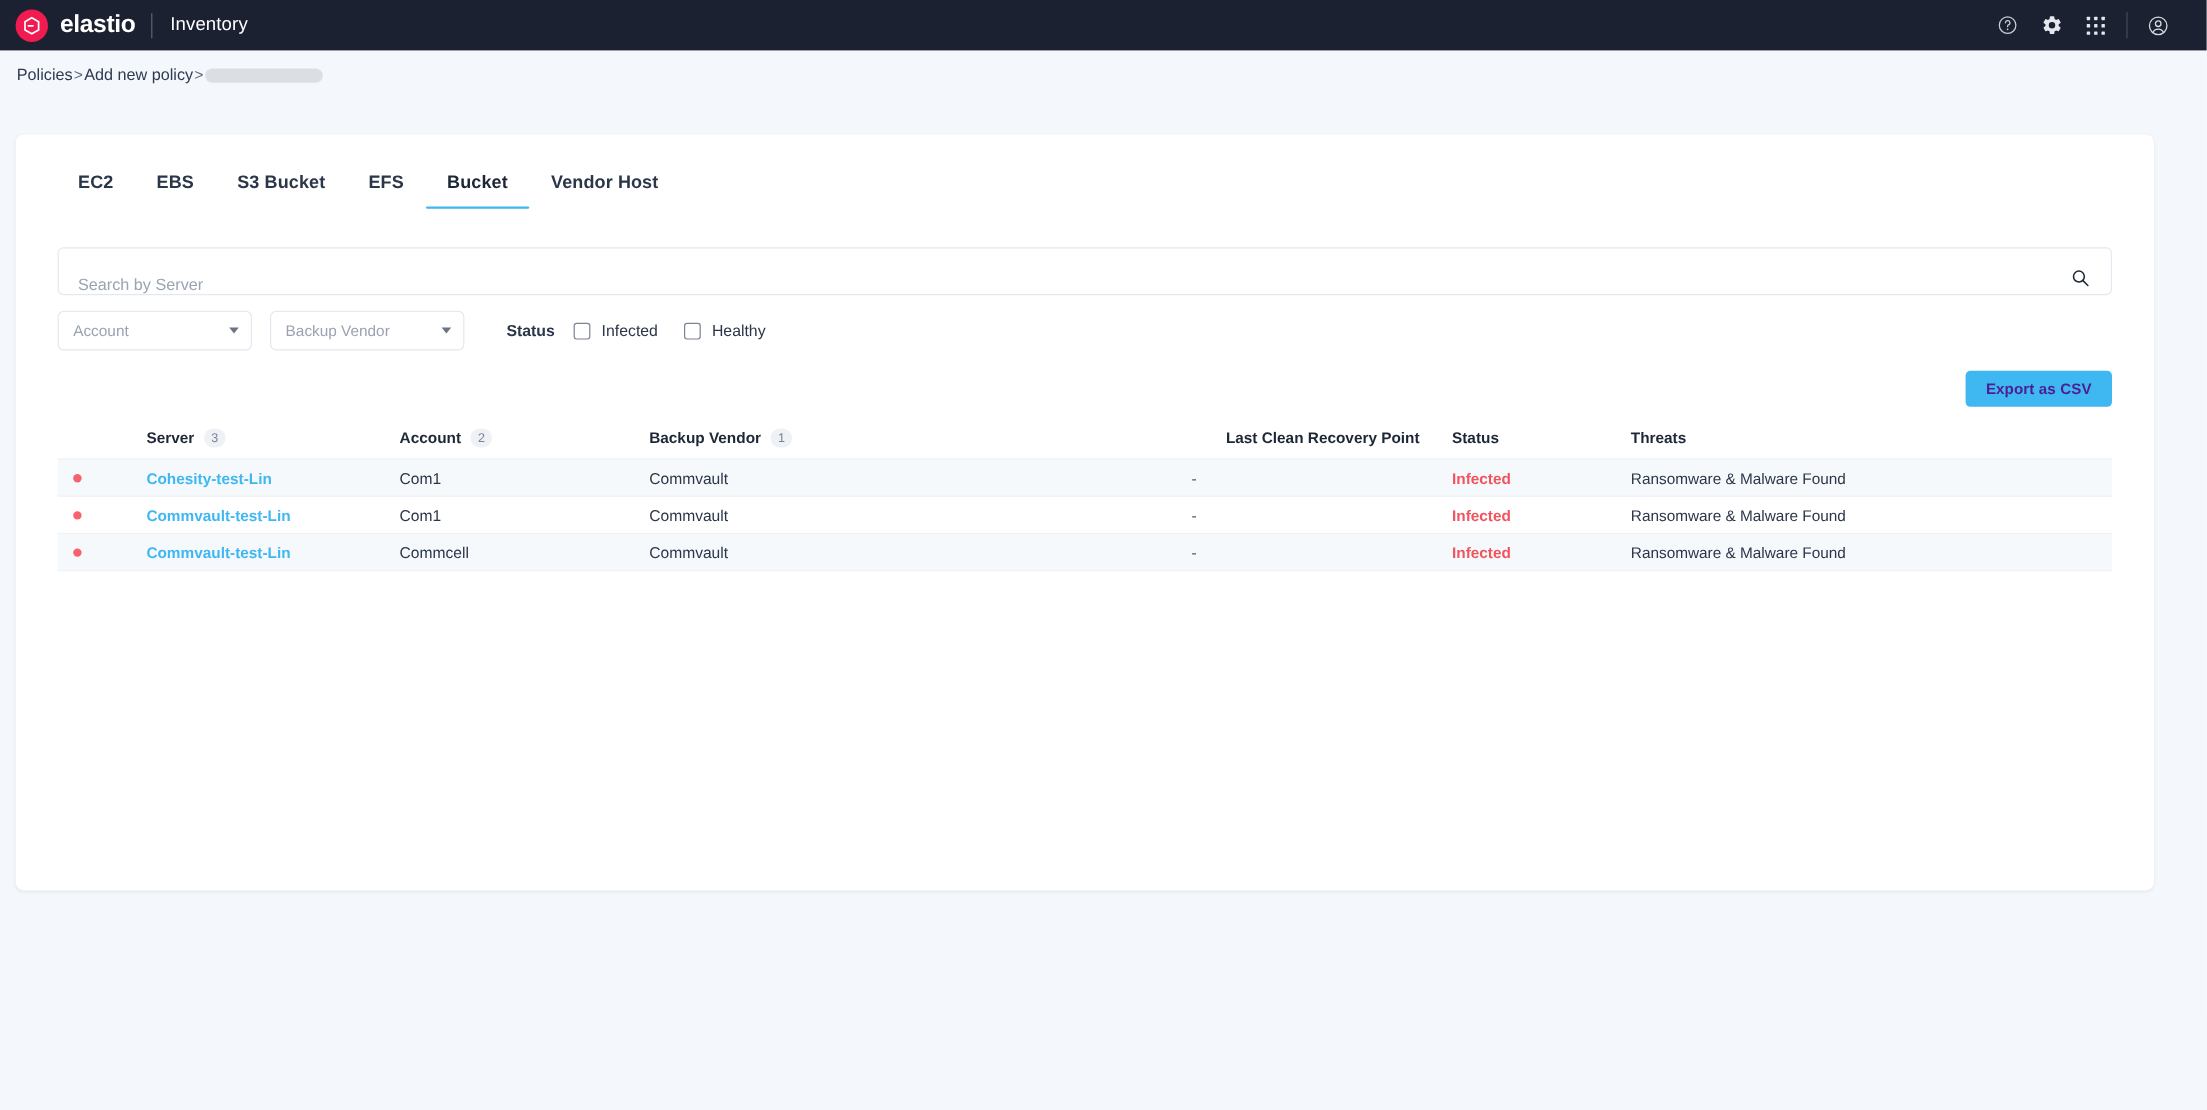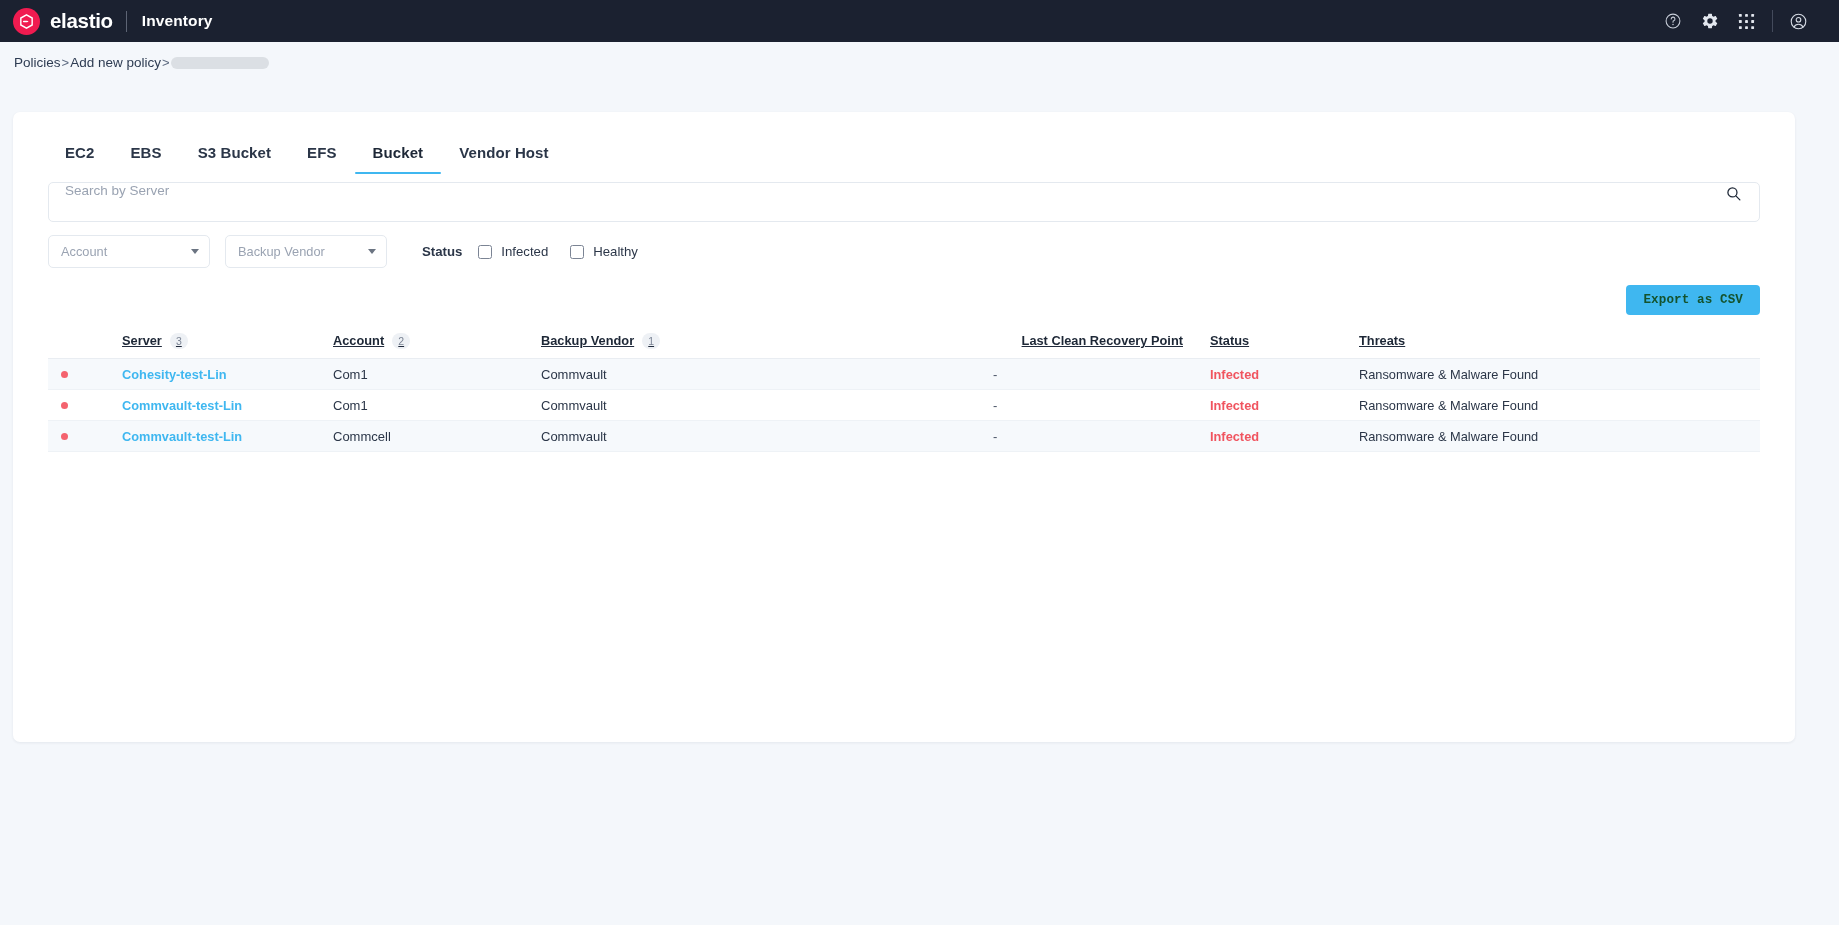--- a/index.html
+++ b/index.html
@@ -48,21 +48,21 @@
   }
   .brand-divider {
     width: 1px;
     height: 21px;
     background: #5d6474;
     margin: 0 15px 0 13px;
   }
   .app-title {
     color: #ffffff;
     font-size: 15.5px;
-    font-weight: bold;
+    font-weight: normal;
     letter-spacing: 0.1px;
   }
   .topbar-spacer { flex: 1 1 auto; }
   .topbar-actions {
     display: flex;
     align-items: center;
     gap: 0px;
   }
   .ticon {
     width: 37px;
@@ -137,26 +137,26 @@
     content: "";
     position: absolute;
     left: 0; right: 0; bottom: 0;
     height: 2.5px;
     background: #3fb7f0;
     border-radius: 2px;
   }
 
   
   .search-wrap {
-    margin: 8px 35px 0 35px;
+    margin: 32px 35px 0 35px;
     height: 40px;
     border: 1px solid #e4e9ef;
     border-radius: 5px;
     display: flex;
-    align-items: flex-start;
+    align-items: flex-end;
     padding: 0 14px 0 16px;
     background: #fff;
   }
   .search-input {
     flex: 1 1 auto;
     border: none;
     outline: none;
     font-family: "Liberation Sans", sans-serif;
     font-size: 13.5px;
     color: #2b3648;
@@ -224,44 +224,43 @@
   }
 
   
   .export-row {
     display: flex;
     justify-content: flex-end;
     padding: 17px 35px 0 0;
   }
   .export-btn {
     background: #3fb7f0;
-    color: #14532d;
+    color: #4c1d95;
     border: none;
     border-radius: 4px;
     height: 30px;
     padding: 0 17px;
-    font-family: Liberation Mono, monospace;
+    font-family: Liberation Sans, sans-serif;
     font-size: 12.6px;
     font-weight: bold;
     cursor: pointer;
     letter-spacing: 0.1px;
   }
 
   
   .table {
     margin: 17px 35px 0 35px;
     width: calc(100% - 70px);
   }
   .thead {
     display: flex;
     align-items: center;
     height: 27px;
     border-bottom: 1px solid #e9edf2;
     padding-bottom: 9px;
-    text-decoration: underline;
   }
   .trow {
     display: flex;
     align-items: center;
     height: 31px;
     border-bottom: 1px solid #eef2f6;
     font-size: 13px;
     color: #2b3648;
   }
   .trow.alt { background: #f6f9fc; }

